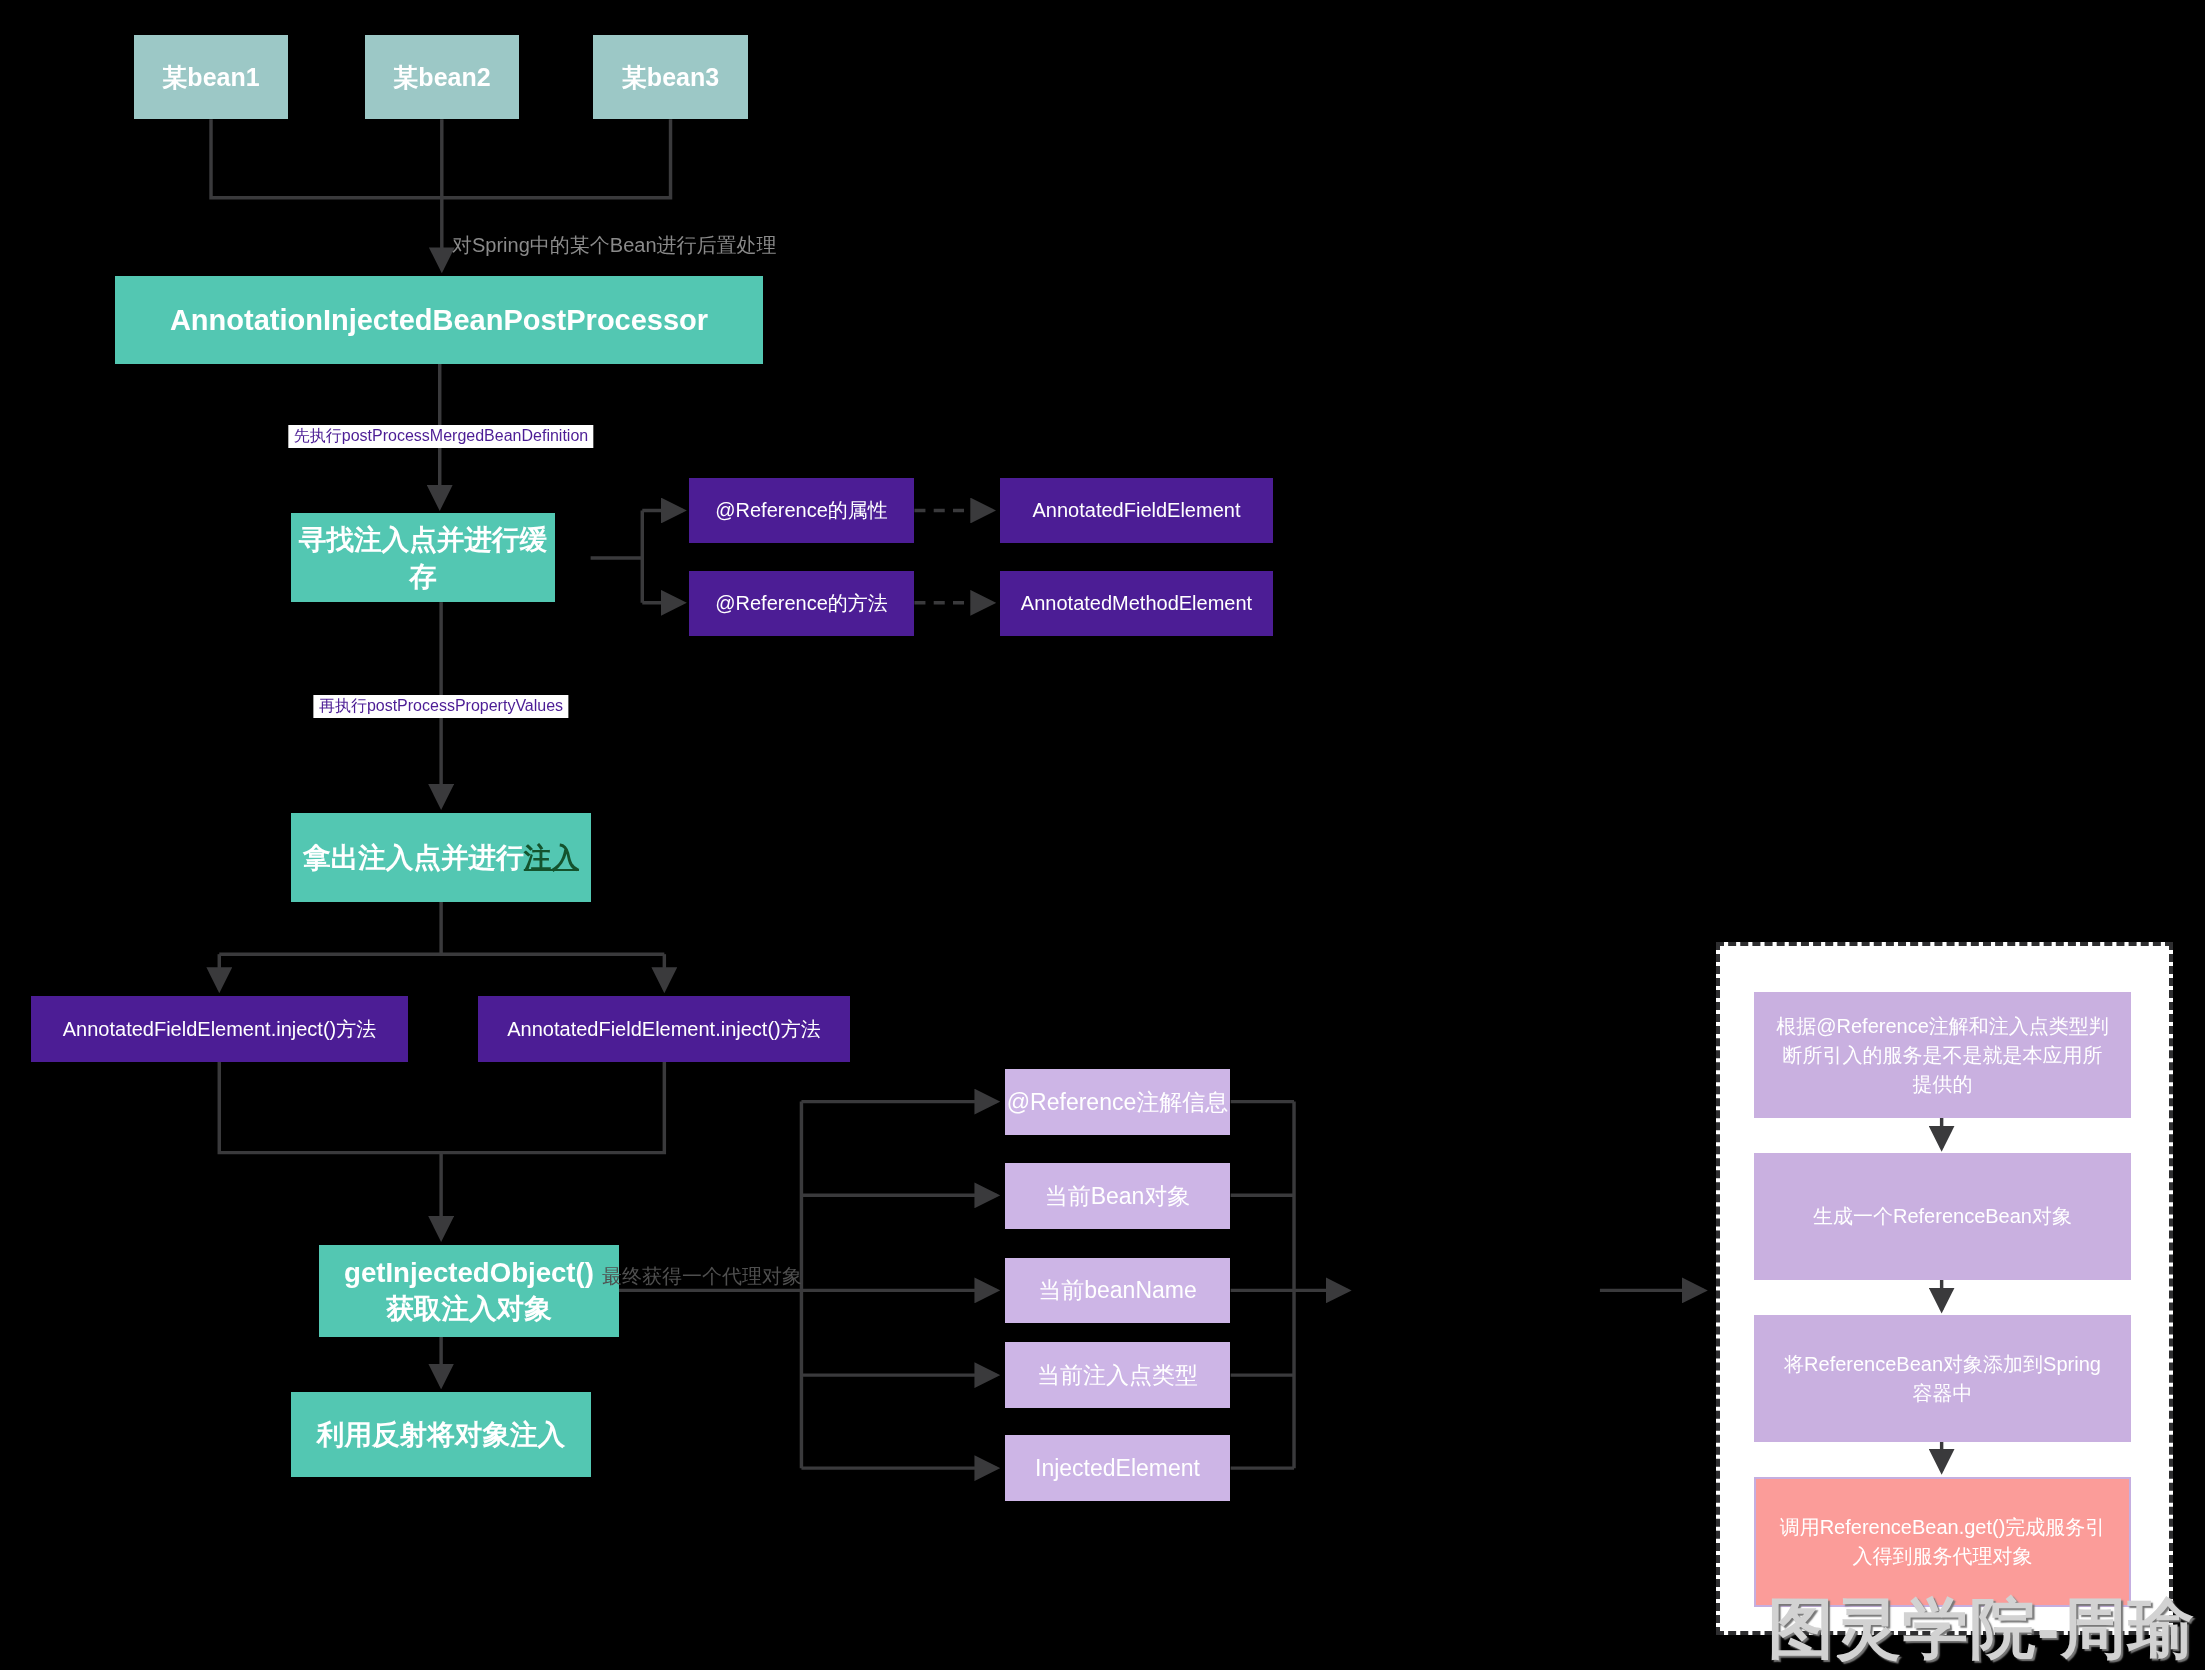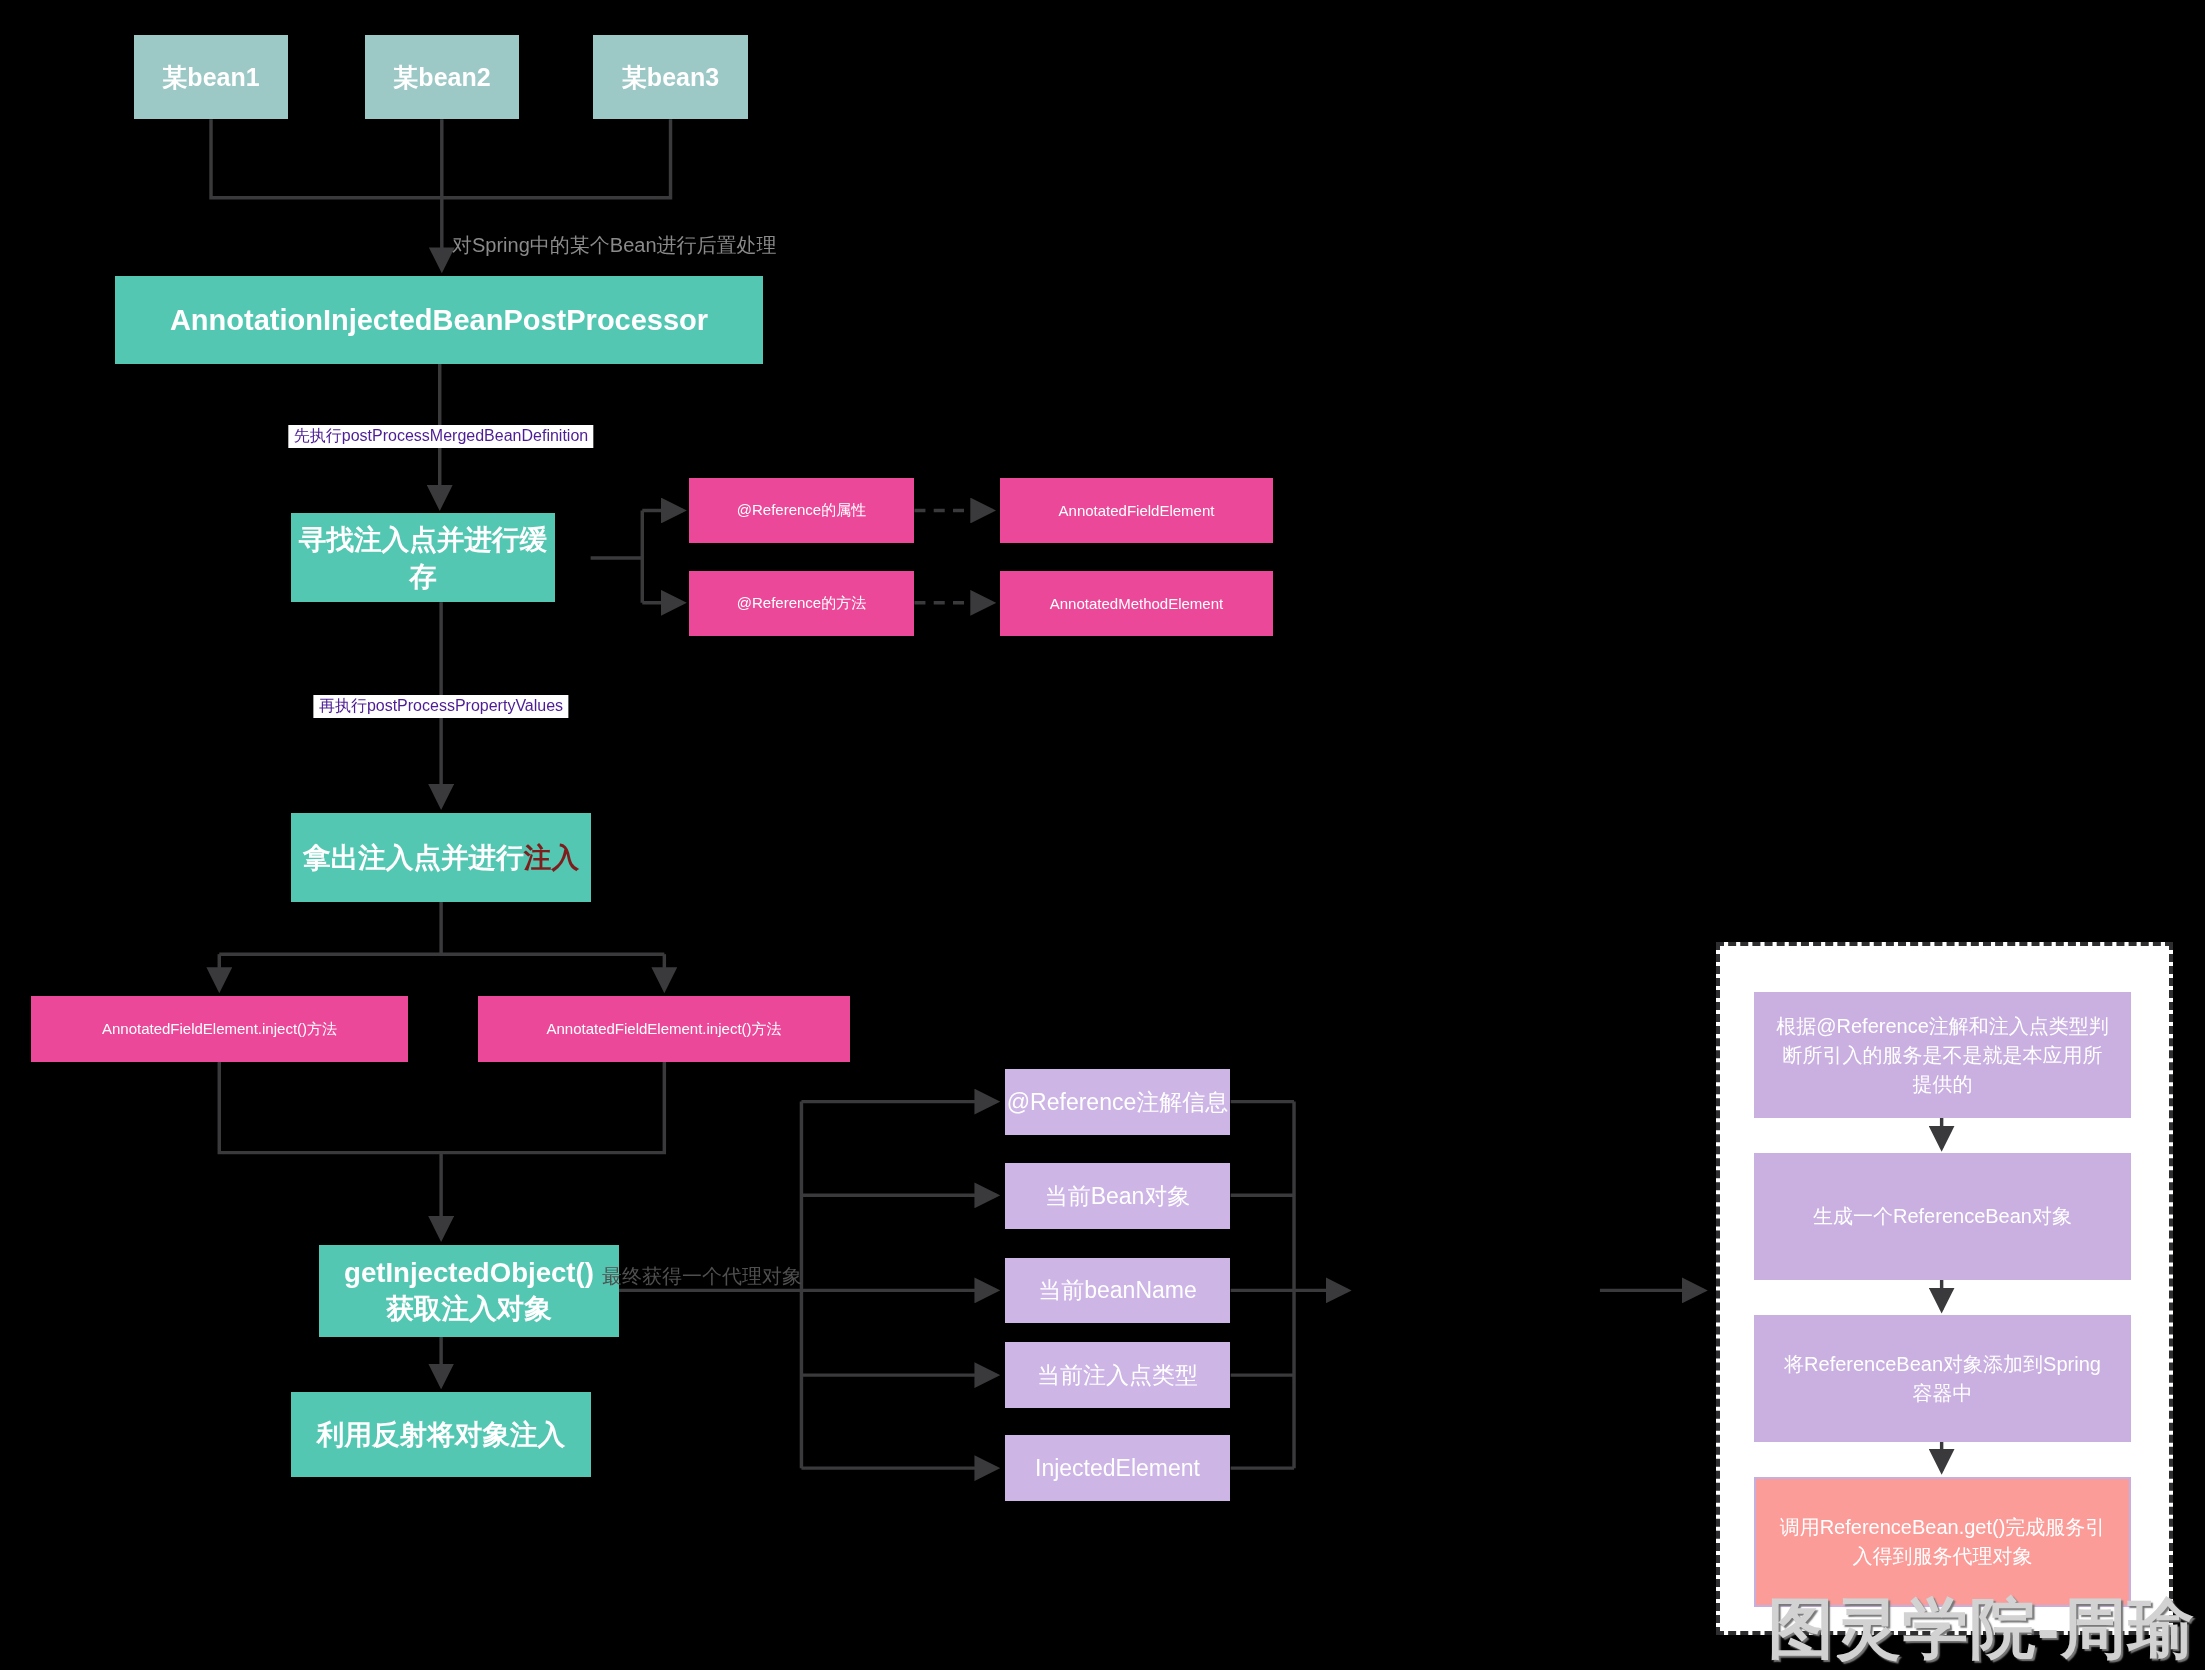--- a/index.html
+++ b/index.html
@@ -4,36 +4,36 @@
 <style>
   html,body{margin:0;padding:0;background:#000;}
   #canvas{
     position:relative;width:2205px;height:1670px;background:#000;overflow:hidden;
     font-family:"Liberation Sans","DejaVu Sans",sans-serif;
   }
   .node{position:absolute;display:flex;flex-direction:column;align-items:center;justify-content:center;
         text-align:center;color:#fff;box-sizing:border-box;z-index:3;}
   .teal-sm{background:#9cc8c6;font-weight:bold;font-size:25px;}
   .teal{background:#53c7b2;font-weight:bold;font-size:27.6px;align-items:center;}
-  .purple{background:#ec4899;font-size:15px;}
+  .purple{background:#4c1d95;font-size:20px;}
   .purple-mid{background:#cdb5e6;font-size:23px;}
   .purple-big{background:#cdb5e6;font-size:25px;line-height:1.35;}
   .panel-box{background:#c9b0e0;font-size:20px;line-height:1.45;padding:5.5px 20.7px;}
   .salmon{background:#fb9c99;border:2.8px solid #c5aee0;font-size:20px;line-height:1.45;padding:5.5px 20.7px;}
   .two-line{line-height:1.3;margin-left:28px;}
   .edge-label{position:absolute;color:#8a8a8a;font-size:20px;white-space:nowrap;z-index:3;}
   .edge-label.dark{color:#4f4f4f;}
   .white-label{position:absolute;background:#fff;color:#4c1d95;font-size:16px;line-height:1.15;
                padding:2.1px 5.5px;white-space:nowrap;transform:translateX(-50%);z-index:3;}
   #panel{position:absolute;left:1716px;top:942px;width:457px;height:693px;background:#fff;
          border:4.1px dashed #2e2e30;box-sizing:border-box;z-index:1;}
   #edges{position:absolute;left:0;top:0;z-index:2;}
   #watermark{position:absolute;right:9.6px;bottom:-4.1px;font-size:66px;font-weight:bold;color:#d2d2d2;
              text-shadow:2.1px 2.1px 1.4px #777;white-space:nowrap;z-index:5;letter-spacing:1.4px;}
-  .hl{color:#7f1d1d;}
+  .hl{color:#14532d;text-decoration:underline;}
 </style>
 </head>
 <body>
 
 <div id="canvas">
 
   <div id="panel"></div>
 
   <svg id="edges" width="2205" height="1670" viewBox="0 0 3200 2424">
     <defs>

